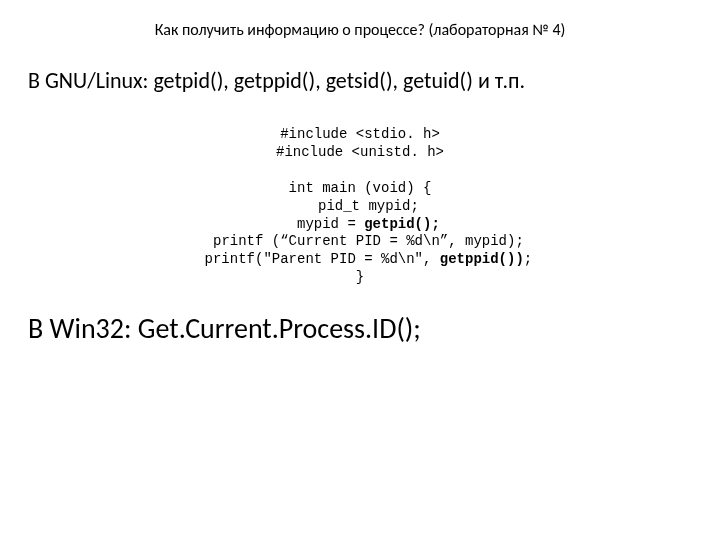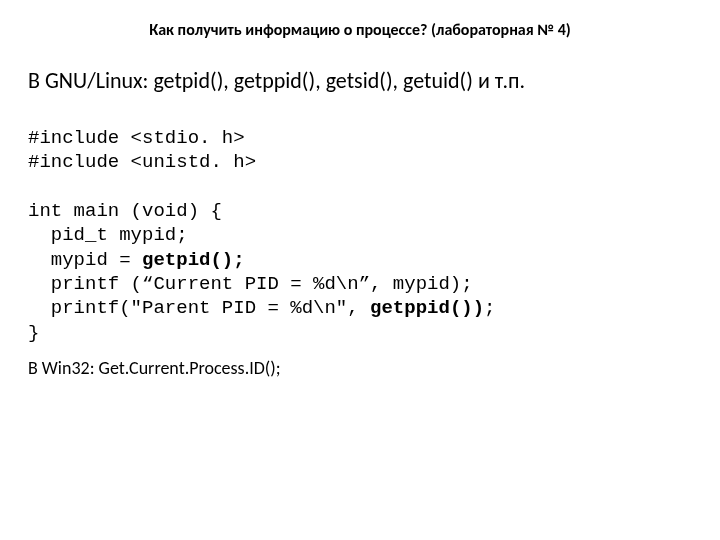--- a/index.html
+++ b/index.html
@@ -7,37 +7,38 @@
     padding: 20px 28px;
     width: 720px;
     height: 540px;
     box-sizing: border-box;
     font-family: Calibri, Arial, sans-serif;
     color: #000;
     background: #fff;
   }
   .title {
     text-align: center;
-    font-weight: bold;
+    font-weight: normal;
     font-size: 16px;
     margin-bottom: 28px;
   }
   .subtitle {
     font-size: 22px;
     margin-bottom: 32px;
   }
   .code {
     font-family: "Courier New", Courier, monospace;
-    font-size: 19px;
+    font-size: 14px;
     line-height: 1.28;
     white-space: pre;
-    margin-bottom: 12px;
+    margin-bottom: 24px;
+    text-align: center;
   }
   .footer {
-    font-size: 18px;
+    font-size: 28px;
   }
   .bold { font-weight: bold; }
 </style>
 </head>
 <body>
 
 <div class="title">Как получить информацию о процессе? (лабораторная № 4)</div>
 
 <div class="subtitle">В GNU/Linux: getpid(), getppid(), getsid(), getuid() и т.п.</div>
 

